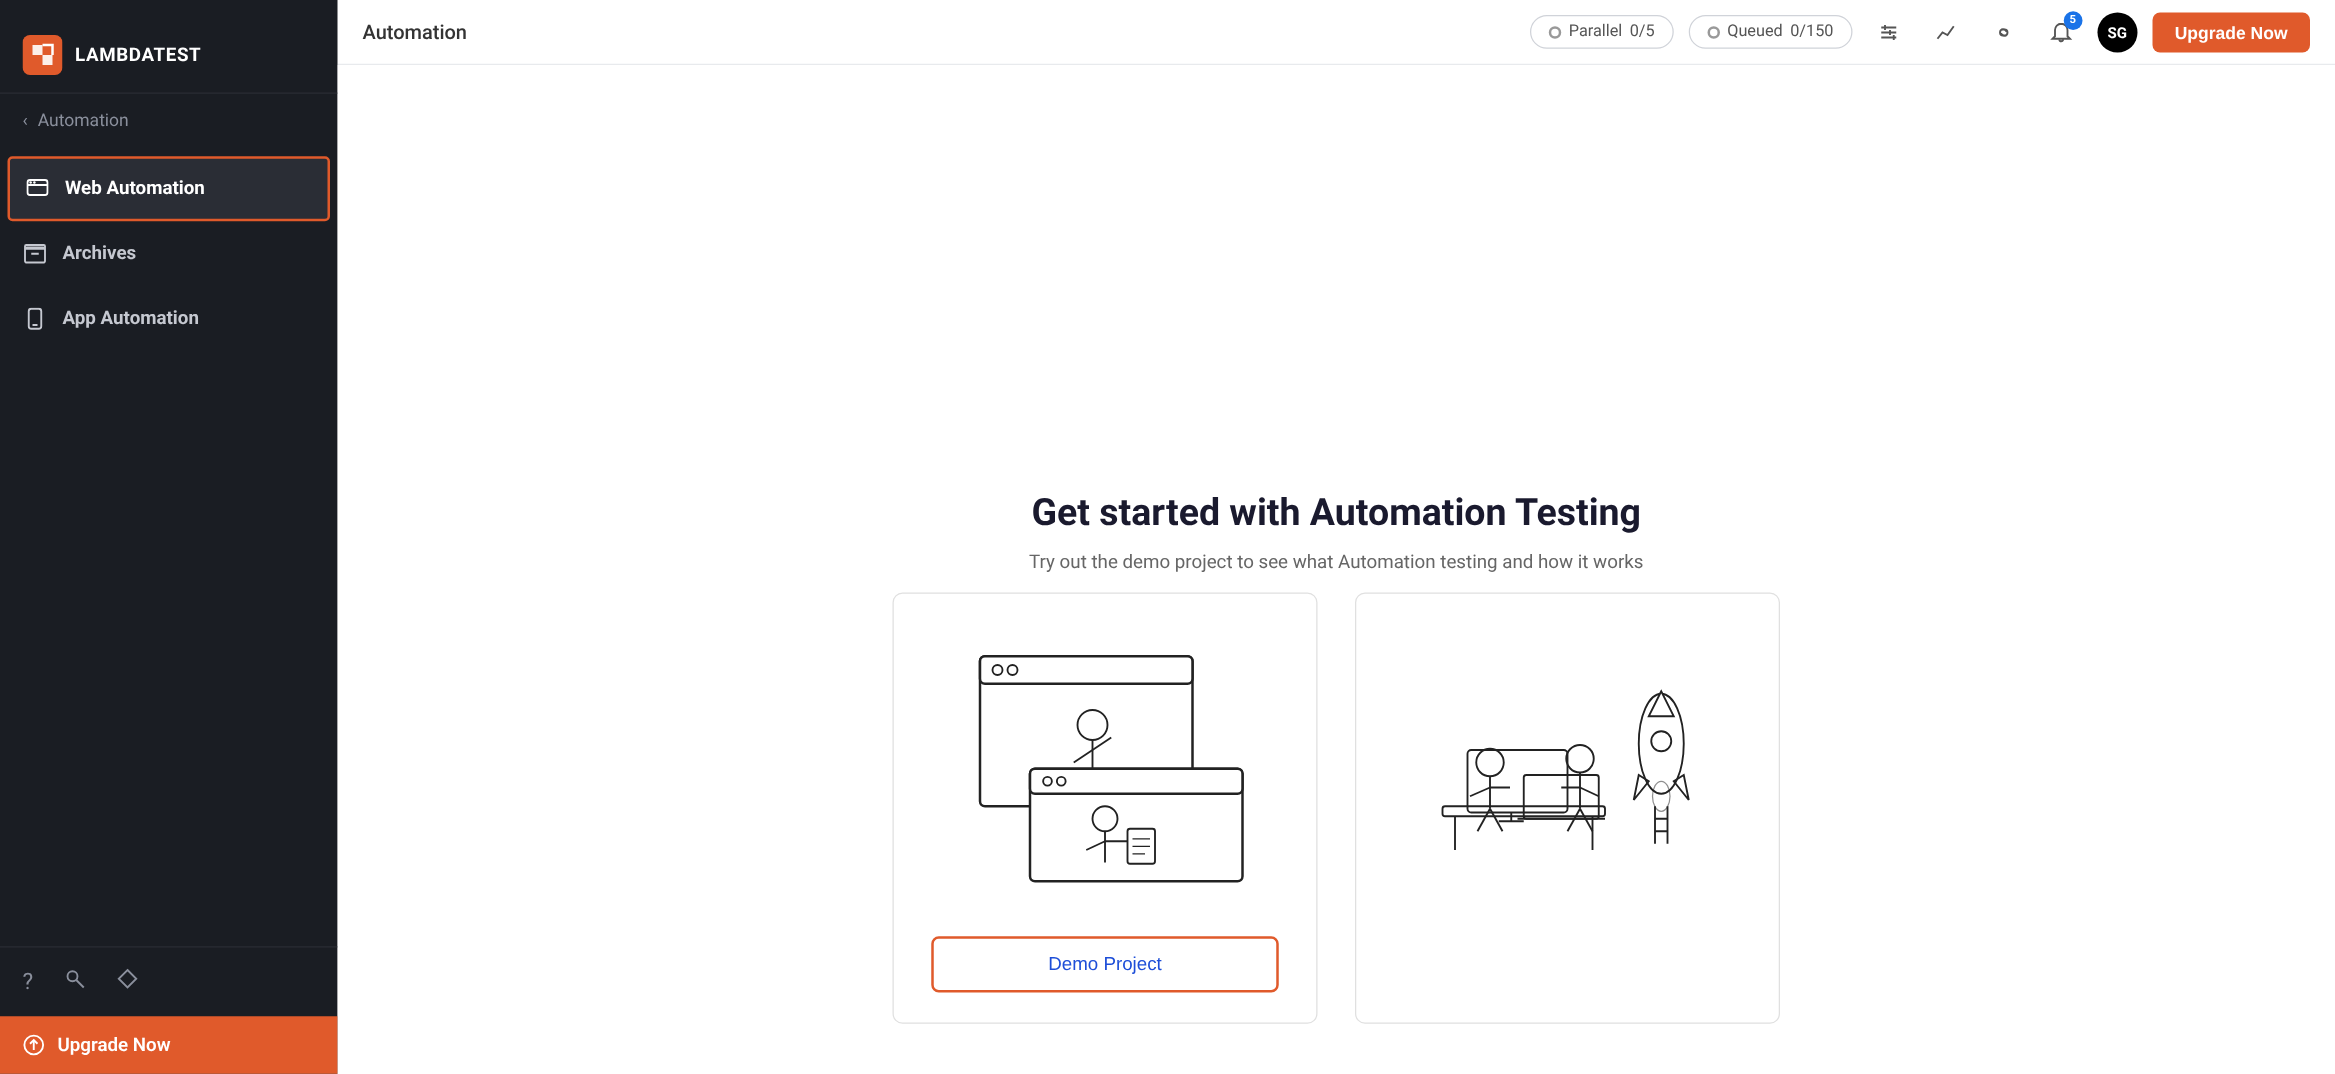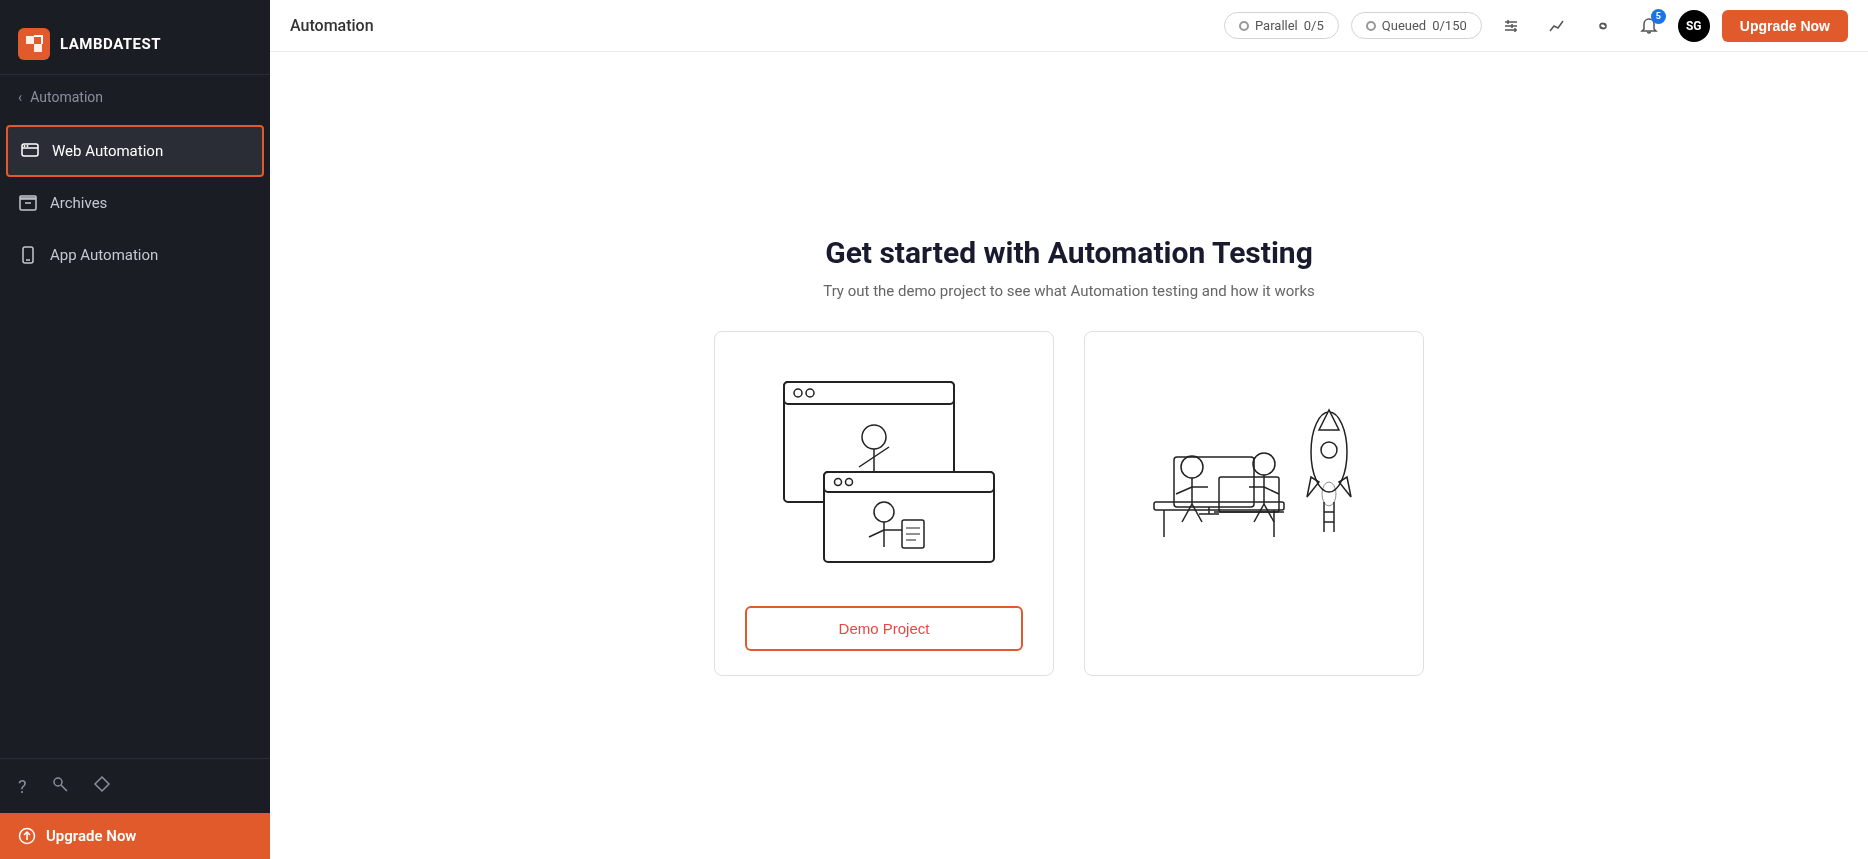--- a/index.html
+++ b/index.html
@@ -51,26 +51,25 @@
       font-size: 14px;
     }
 
     .sidebar-nav {
       flex: 1;
       padding: 6px 0;
     }
 
     .nav-item {
       display: flex;
-      align-items: center;
       gap: 12px;
       padding: 16px 18px;
       color: #c5c8d0;
       font-size: 15px;
-      font-weight: 400;
+      font-weight: 700;
       cursor: pointer;
       transition: background 0.15s;
     }
 
     .nav-item.active {
       background: #2a2d35;
       color: #fff;
       border: 2px solid #e05a2b;
       border-radius: 4px;
       margin: 0 6px;
@@ -220,21 +219,21 @@
       font-weight: 600;
       cursor: pointer;
     }
 
     
     .content {
       flex: 1;
       overflow-y: auto;
       background: #fff;
       display: flex;
-      align-items: center;
+      align-items: flex-end;
       justify-content: center;
       position: relative;
     }
 
     
     .content::-webkit-scrollbar { width: 12px; }
     .content::-webkit-scrollbar-track { background: #f5f5f5; }
     .content::-webkit-scrollbar-thumb { background: #c0c0c0; border-radius: 2px; }
 
     .center-content {
@@ -247,21 +246,21 @@
     .main-heading {
       font-size: 30px;
       font-weight: 700;
       color: #1a1a2e;
       margin-bottom: 12px;
     }
 
     .main-subheading {
       font-size: 15px;
       color: #666;
-      margin-bottom: 31px;
+      margin-bottom: 16px;
     }
 
     .cards-row {
       display: flex;
       gap: 30px;
       justify-content: center;
     }
 
     .card {
       border: 1px solid #e0e0e0;
@@ -282,21 +281,21 @@
       justify-content: center;
       margin-bottom: 24px;
     }
 
     .card-btn {
       border: 1px solid #d0d3d9;
       background: #fff;
       border-radius: 6px;
       padding: 12px 40px;
       font-size: 15px;
-      color: #ef4444;
+      color: #1d4ed8;
       cursor: pointer;
       width: 100%;
     }
 
     .card-btn.demo-btn {
       border: 2px solid #e05a2b;
     }
 
     
     .illus-svg { width: 100%; height: 100%; }

